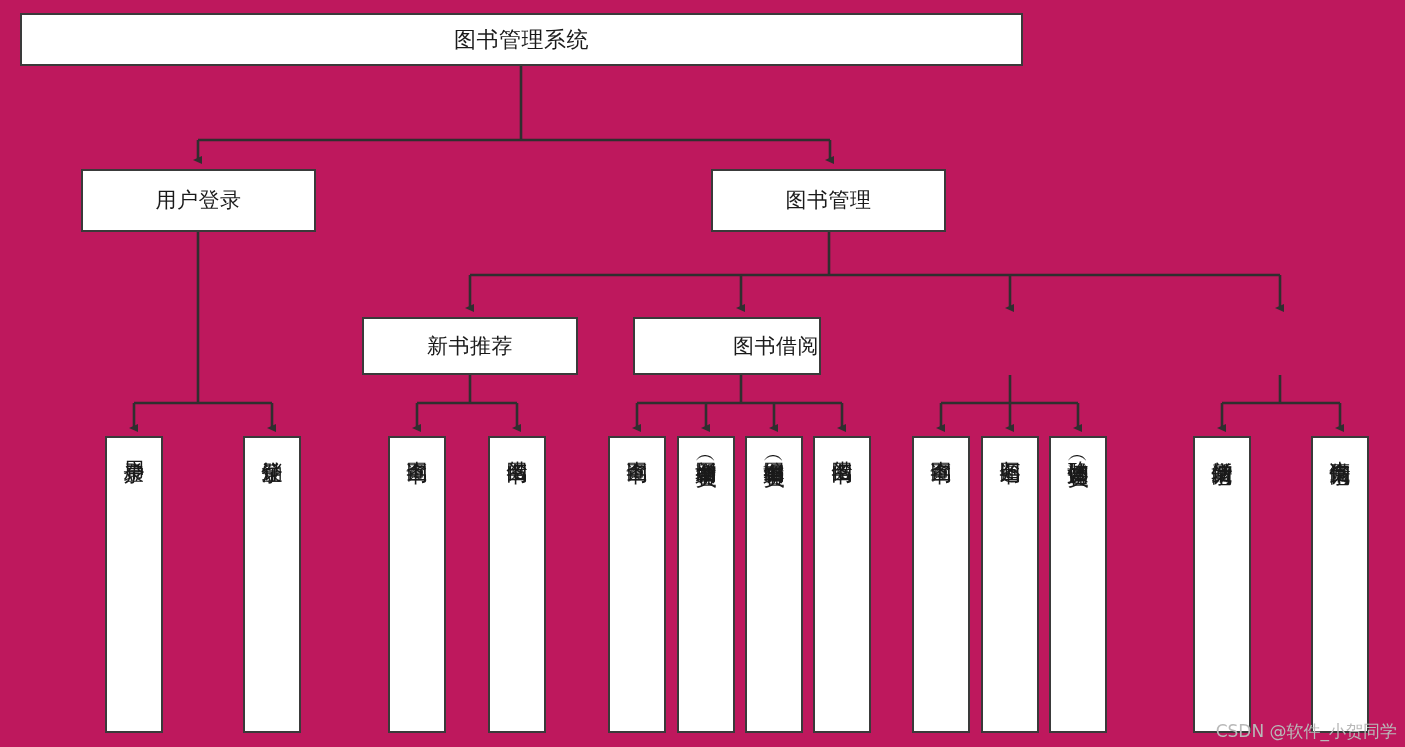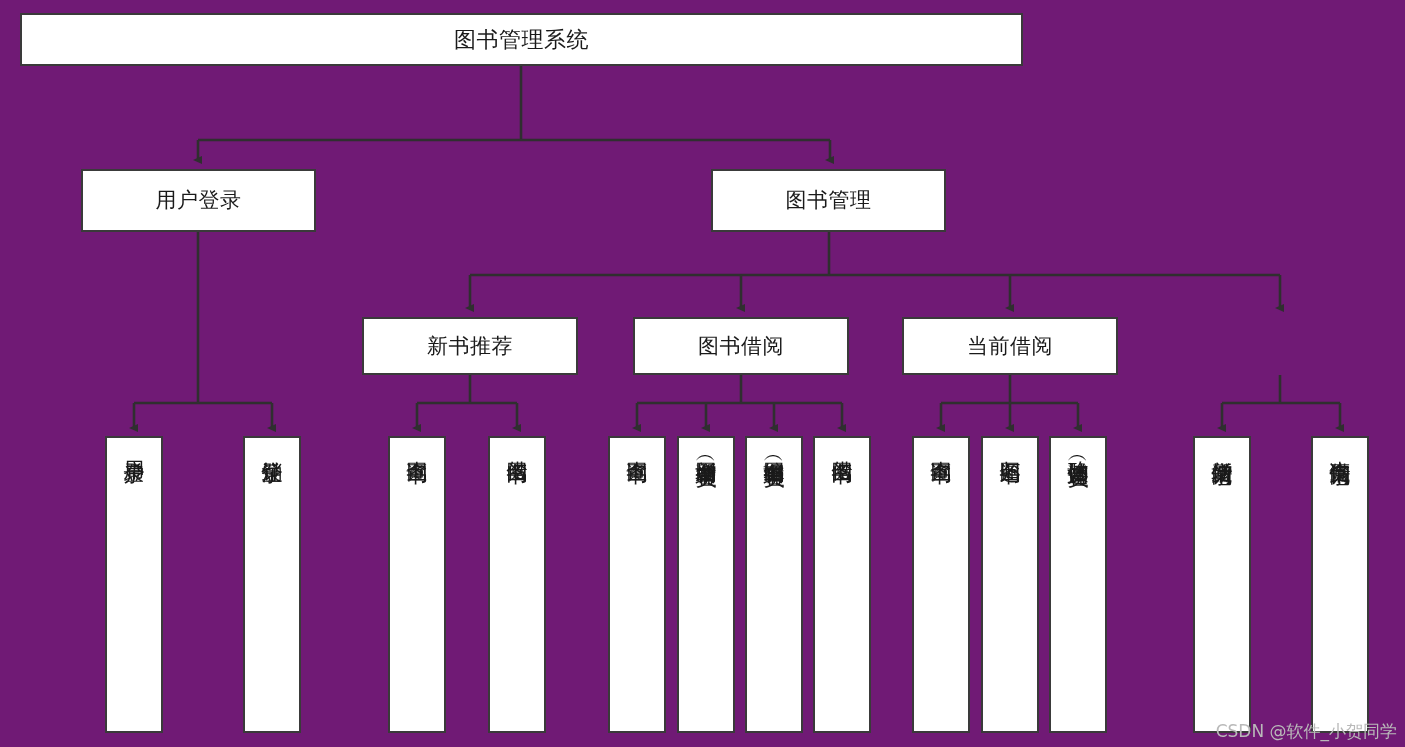--- a/index.html
+++ b/index.html
@@ -8,21 +8,21 @@
     padding: 0;
     background: #ffffff;
   }
   body {
     font-family: "DejaVu Sans", "Liberation Sans", sans-serif;
   }
   #canvas {
     position: relative;
     width: 1405px;
     height: 747px;
-    background: #701a75;
+    background: #be185d;
     overflow: hidden;
   }
   svg#connectors {
     position: absolute;
     left: 0;
     top: 0;
     width: 1405px;
     height: 747px;
     pointer-events: none;
   }
@@ -140,25 +140,22 @@
   <div class="node horiz" style="left:81px; top:169px; width:235px; height:63px;">
     <span class="label">用户登录</span>
   </div>
   <div class="node horiz" style="left:362px; top:317px; width:216px; height:58px;">
     <span class="label">新书推荐</span>
   </div>
 
   <div class="node horiz" style="left:711px; top:169px; width:235px; height:63px;">
     <span class="label">图书管理</span>
   </div>
-  <div class="node horiz" style="left:633px; top:317px; width:216px; height:58px;">
+  <div class="node horiz" style="left:633px; top:317px; width:188px; height:58px;justify-content:flex-end;">
     <span class="label">图书借阅</span>
-  </div>
-  <div class="node horiz" style="left:902px; top:317px; width:216px; height:58px;">
-    <span class="label">当前借阅</span>
   </div>
 
   <div class="node vert" style="left:105px; top:436px; width:58px; height:297px;">
     <span class="label">用户登录</span>
   </div>
   <div class="node vert" style="left:243px; top:436px; width:58px; height:297px;">
     <span class="label">注销登录</span>
   </div>
 
   <div class="node vert" style="left:388px; top:436px; width:58px; height:297px;">

